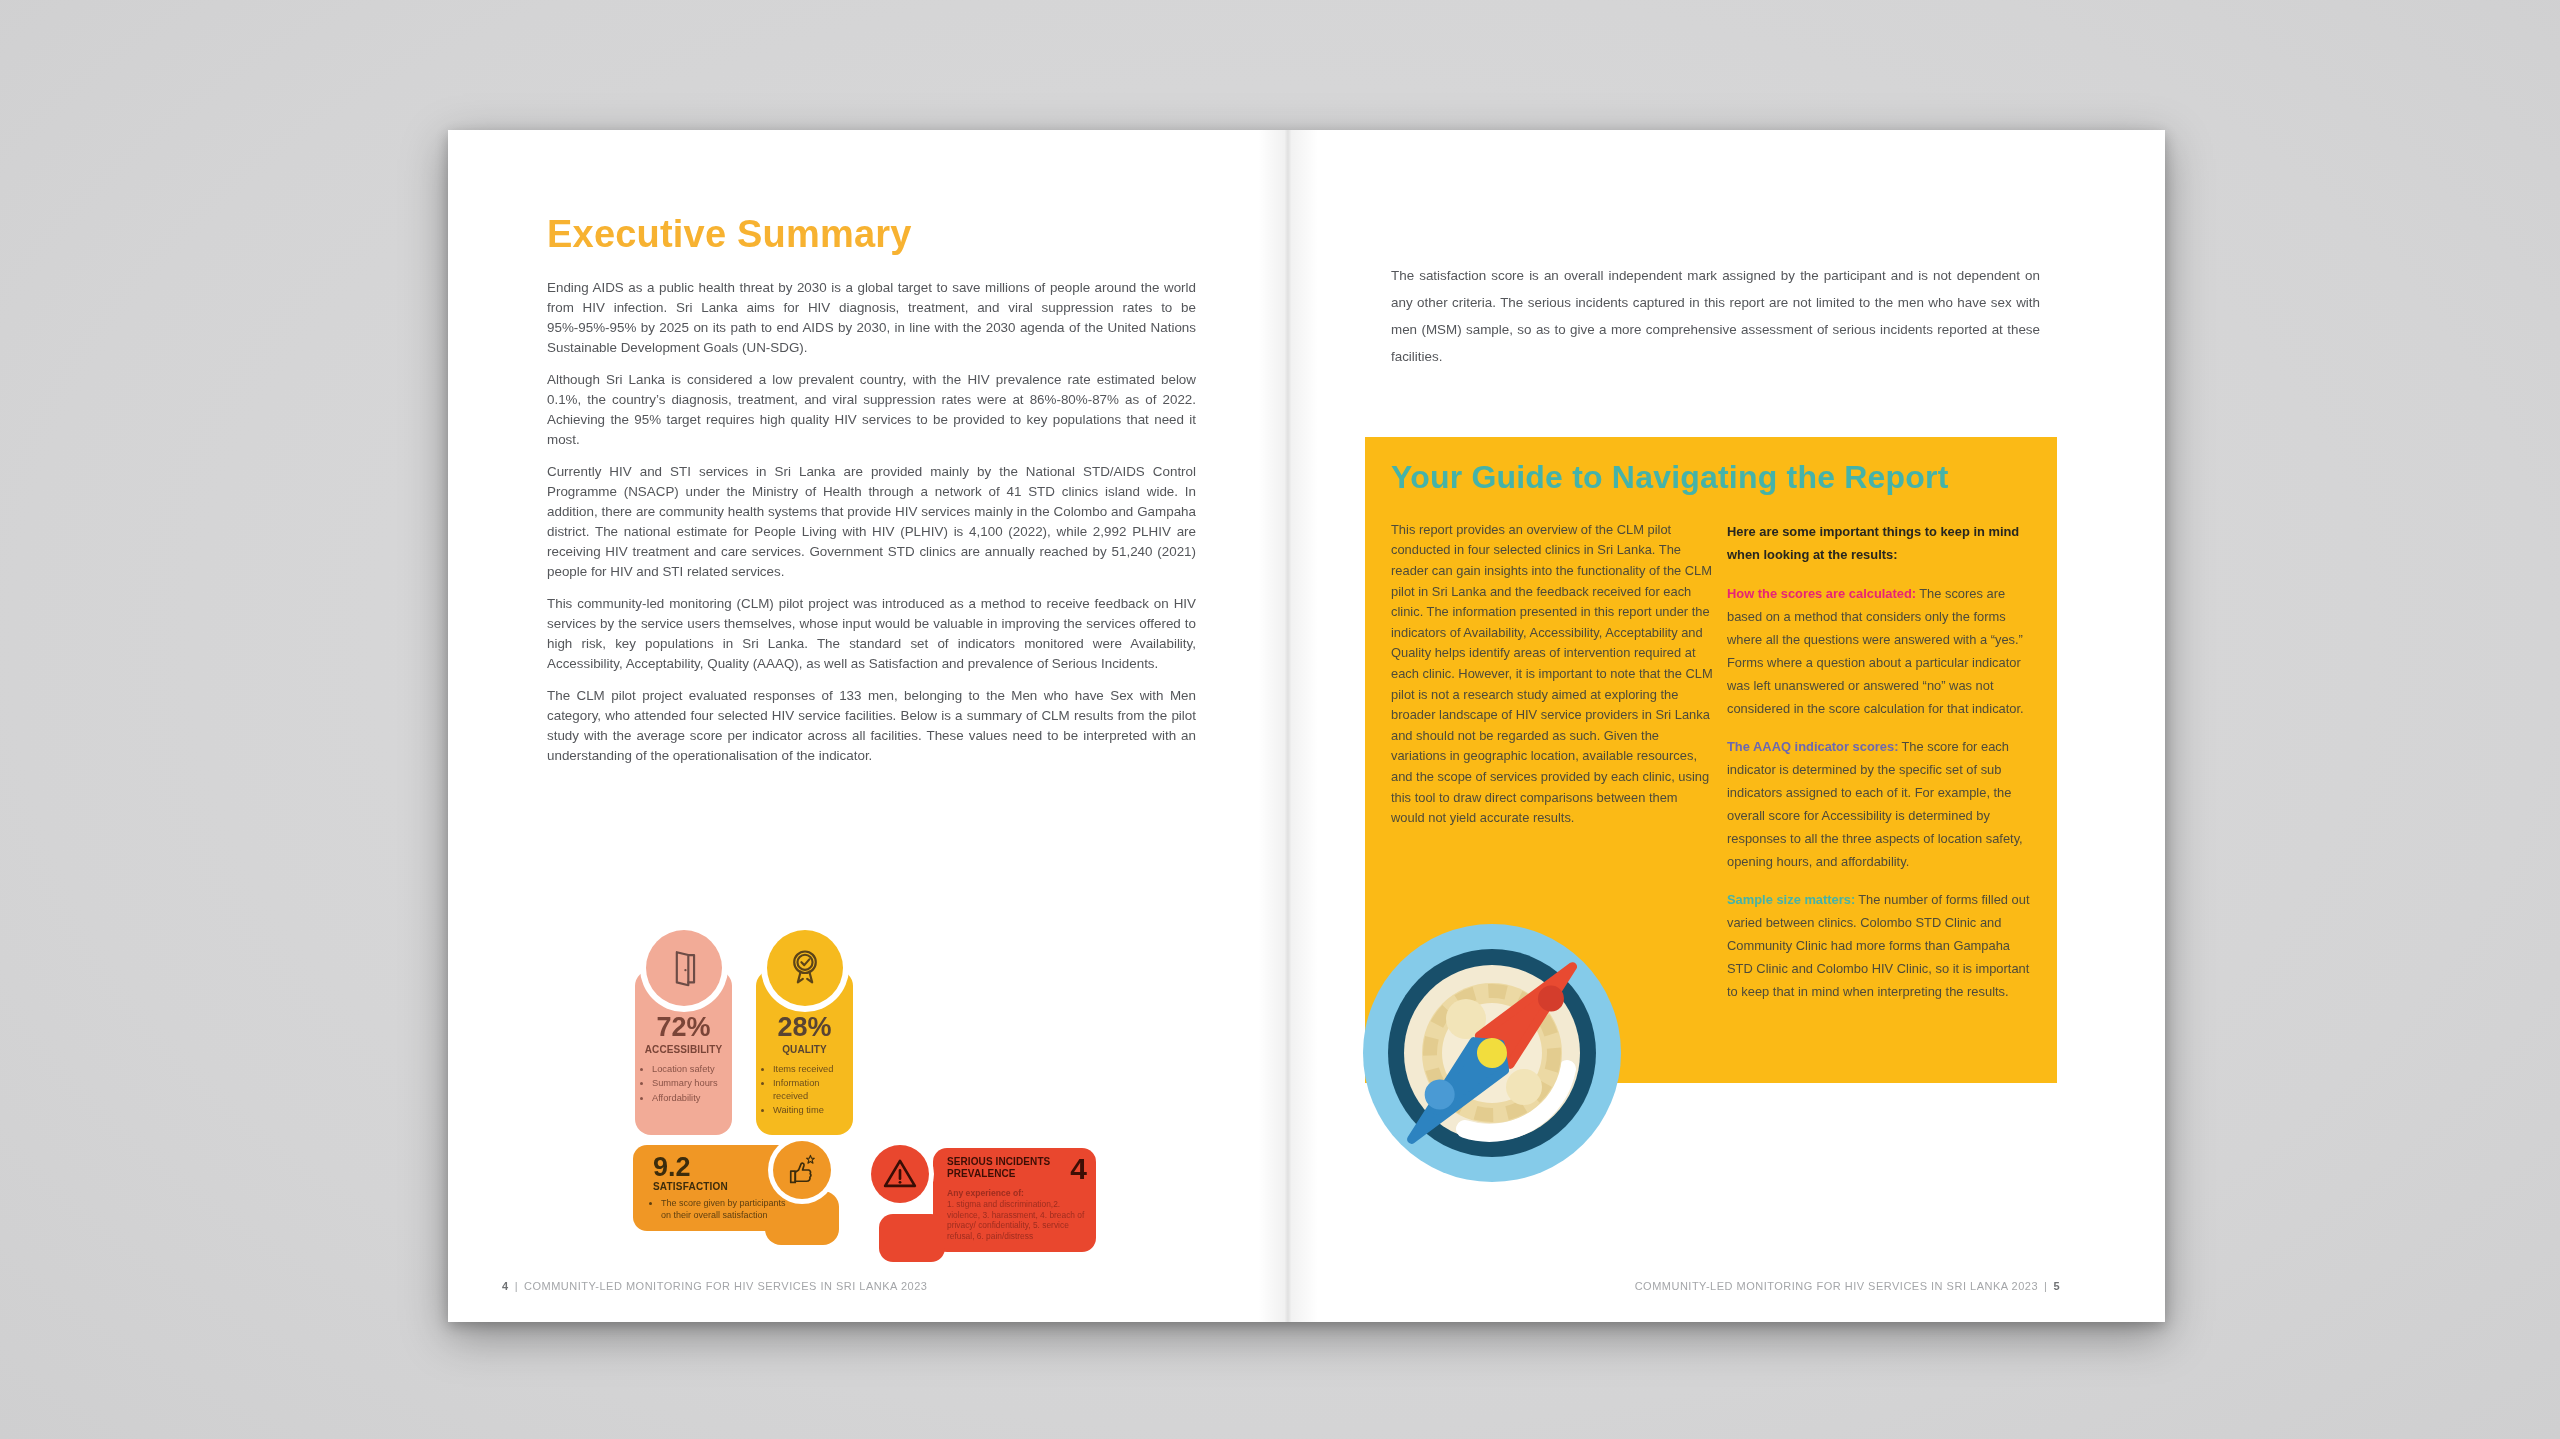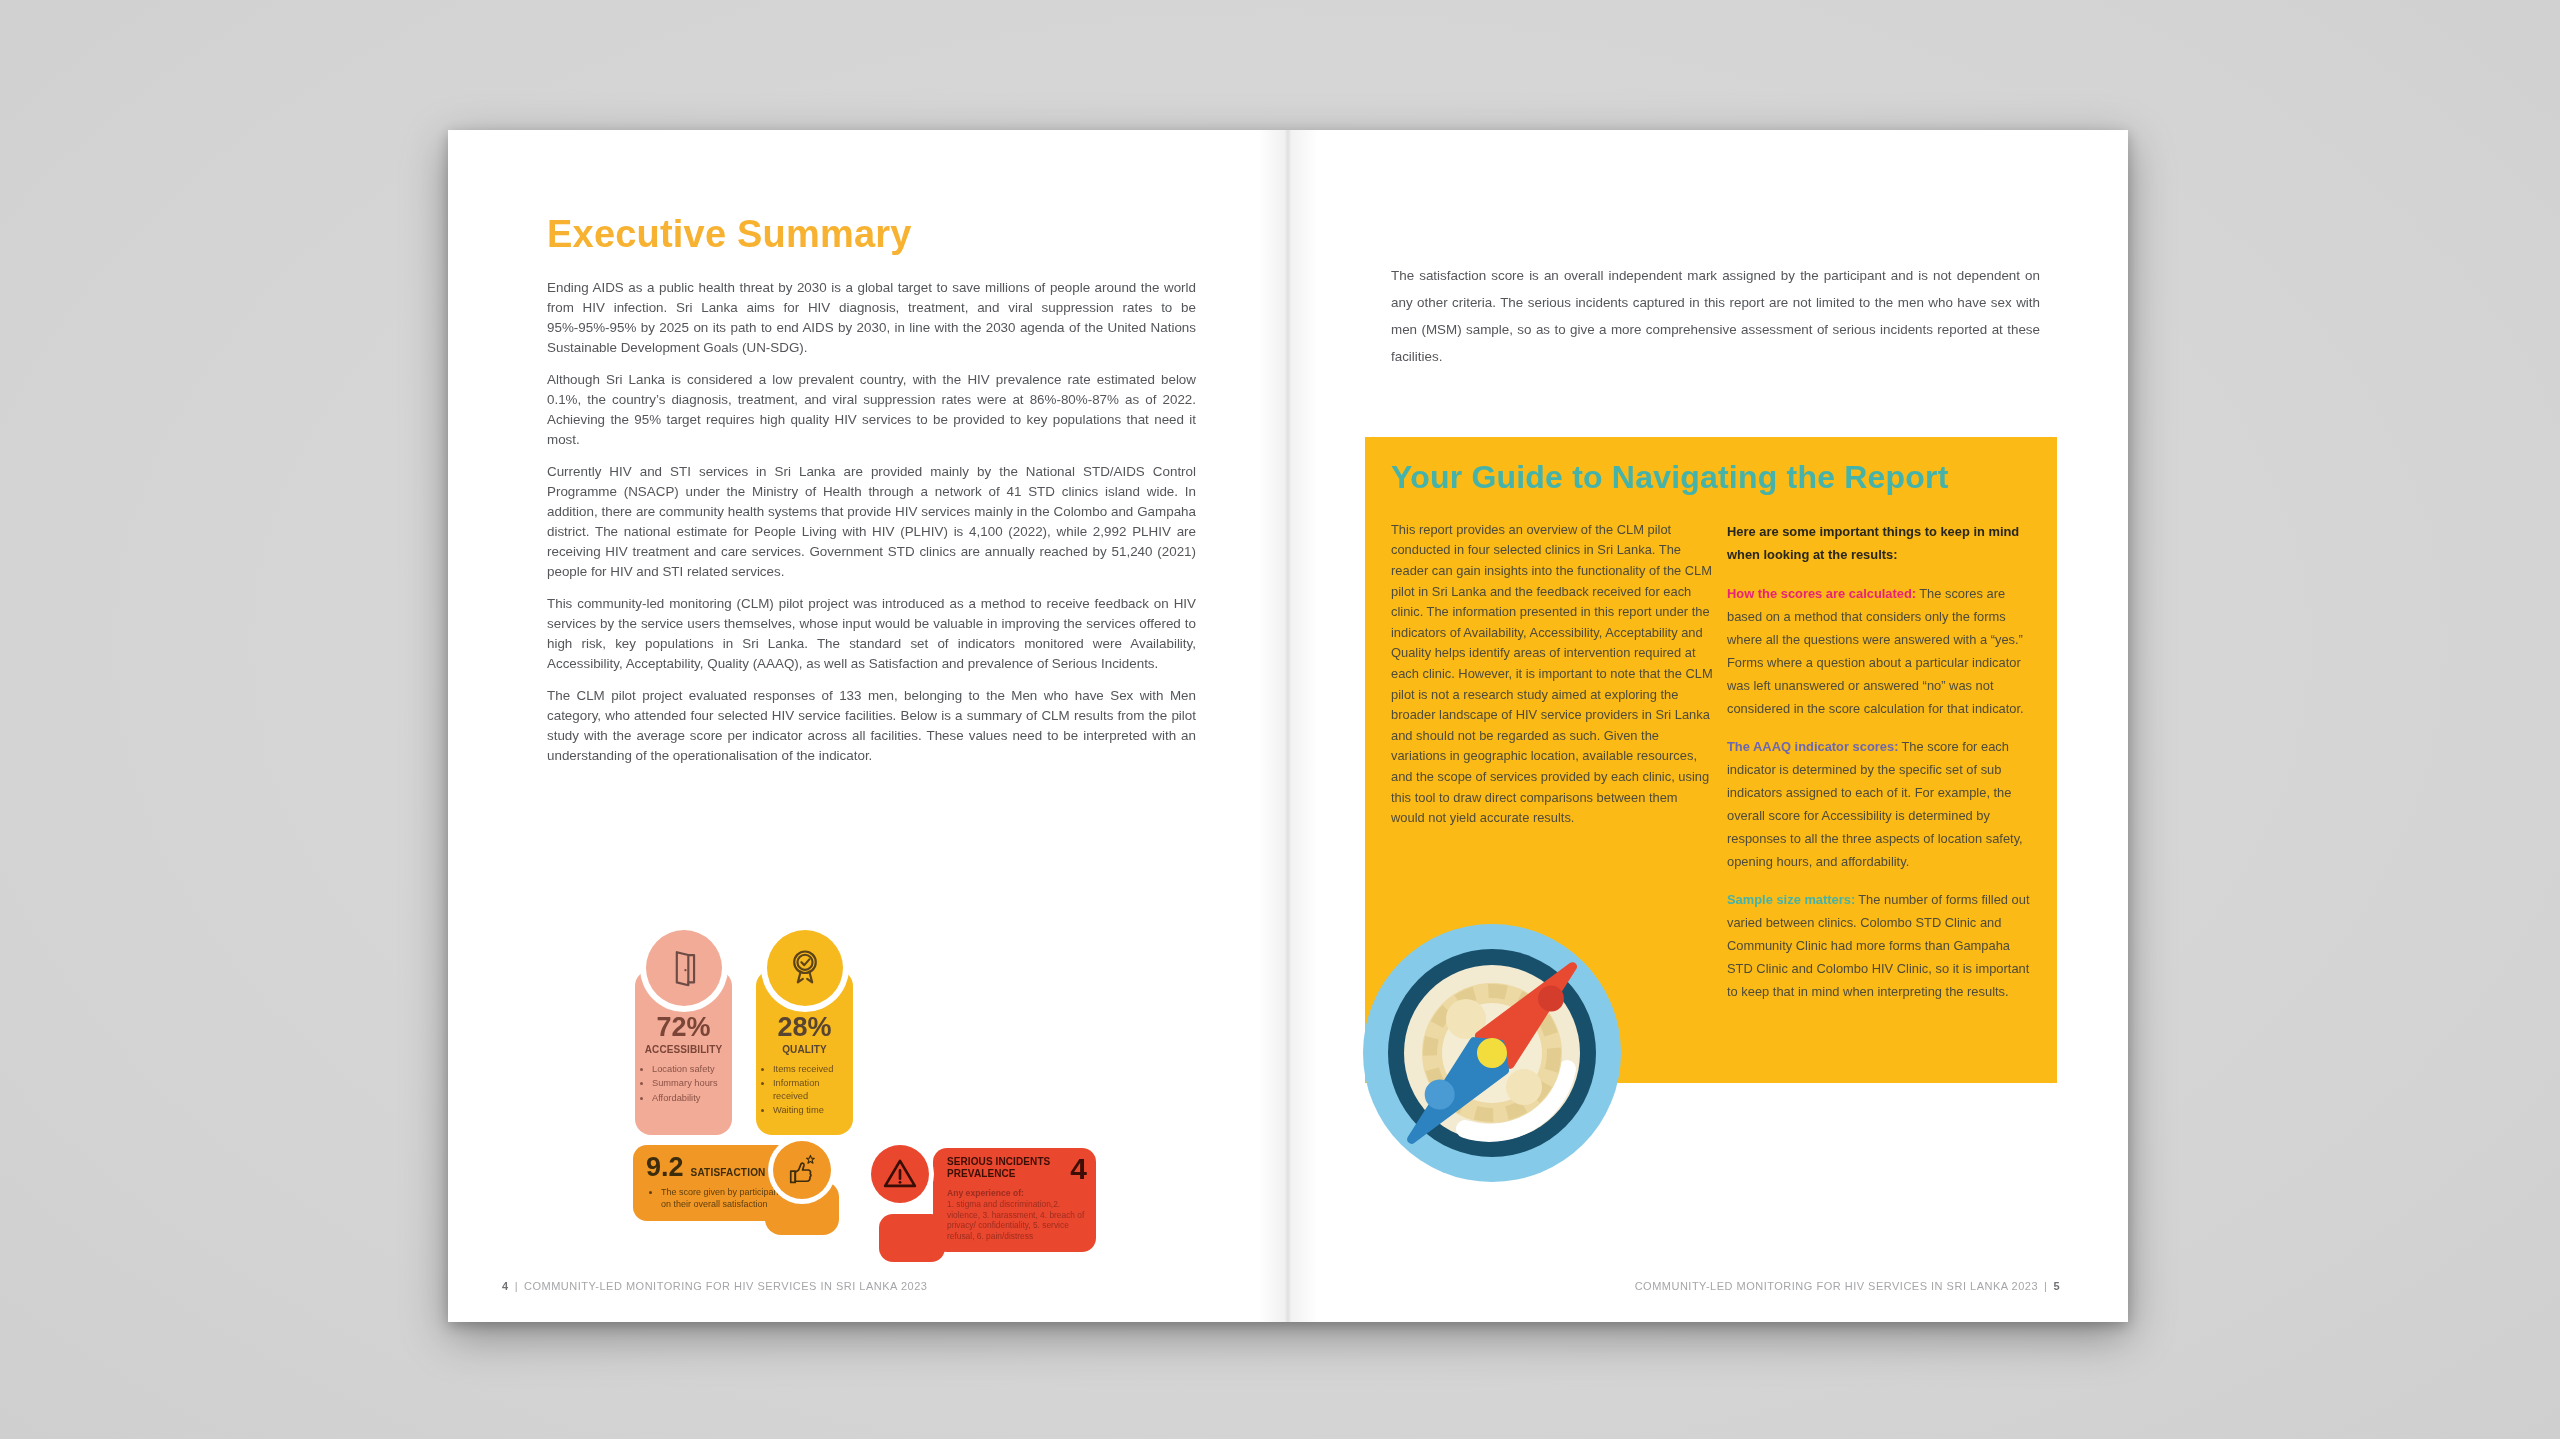--- a/index.html
+++ b/index.html
@@ -1,20 +1,20 @@
 <!DOCTYPE html>
 <html><head>
 <meta charset="utf-8">
 <style>
   html,body{margin:0;padding:0;}
   body{font-family:"Liberation Sans",sans-serif;}
   .stage{position:relative;width:2560px;height:1439px;overflow:hidden;
          background:radial-gradient(ellipse at 50% 45%,#dbdbdc 0%,#d4d4d5 70%,#cfcfd0 100%);}
   .spread{position:absolute;left:448px;top:130px;width:1680px;height:1192px;background:#ffffff;
-          box-shadow:0 14px 42px rgba(0,0,0,.34),0 4px 12px rgba(0,0,0,.22);}
+          box-shadow:0 14px 42px rgba(0,0,0,.34),0 4px 12px rgba(0,0,0,.22);padding-left:37px;}
   .page{position:absolute;top:0;height:100%;width:840px;background:#fff;box-sizing:border-box;}
   .page.left{left:0;padding:84px 92px 0 99px;}
   .page.right{left:840px;padding:132px 88px 0 103px;}
   .fold{position:absolute;left:810px;top:0;width:60px;height:100%;pointer-events:none;
         background:linear-gradient(90deg,rgba(0,0,0,0) 0%,rgba(0,0,0,.055) 44%,rgba(0,0,0,.12) 50%,rgba(0,0,0,.05) 56%,rgba(0,0,0,0) 100%);}
   .exec-title{font-size:38px;font-weight:800;color:#f7b231;letter-spacing:.2px;margin:0 0 22px 0;line-height:1.1;}
   .body-p{font-size:13.4px;line-height:20px;color:#54565a;text-align:justify;margin:0 0 12px 0;}
   .page.right .intro{line-height:27px;margin:0;}
   
   .infographic{position:absolute;left:99px;top:798px;width:649px;height:340px;}
@@ -27,21 +27,21 @@
   .card-label{font-size:10px;font-weight:700;text-align:center;color:var(--num);letter-spacing:.1px;margin-top:3px;}
   .card-bullets{margin:8px 2px 0 0;padding-left:17px;font-size:9.3px;line-height:1.32;color:var(--txt);text-align:left;}
   .card-bullets li{margin-bottom:2px;}
   .c-lime  {--bg:#c9d42d;--num:#474335;--txt:#5c5a27;--icon:#4c4b33;}
   .c-salmon{--bg:#f2ab97;--num:#7b4538;--txt:#8a5347;--icon:#6d4c46;}
   .c-orange{--bg:#e87b27;--num:#5e2d11;--txt:#7c3b14;--icon:#5e2f15;}
   .c-amber {--bg:#f6ba1e;--num:#584433;--txt:#6d4e1c;--icon:#5c4418;}
   .sat-card{position:absolute;left:86px;top:217px;width:184px;min-height:76px;border-radius:14px;background:#f09725;
             box-sizing:border-box;padding:9px 48px 10px 13px;}
   .sat-tab{position:absolute;right:-22px;bottom:-14px;width:74px;height:54px;border-radius:16px;background:#f09725;z-index:0;}
-  .sat-head{position:relative;z-index:1;display:flex;align-items:baseline;}
+  .sat-head{position:relative;z-index:1;display:flex;align-items:baseline;flex-direction:column;}
   .sat-value{font-size:27px;font-weight:800;color:#3c2c0c;line-height:1;}
   .sat-label{font-size:10px;font-weight:700;color:#3c2c0c;margin-left:7px;letter-spacing:.2px;}
   .sat-bullets{position:relative;z-index:1;margin:6px 0 0 0;padding-left:15px;font-size:9px;line-height:1.3;color:#5e3f10;width:142px;box-sizing:border-box;}
   .sat-circle{position:absolute;right:-14px;top:-4px;width:58px;height:58px;border-radius:50%;background:#f09725;
               box-shadow:0 0 0 5px #fff;display:flex;align-items:center;justify-content:center;color:#3c2c0c;z-index:2;}
   .sat-circle svg{width:36px;height:36px;}
   .serious-card{position:absolute;left:386px;top:220px;width:163px;border-radius:14px;background:#e9472e;
                 box-sizing:border-box;padding:8px 10px 10px 14px;}
   .serious-tab{position:absolute;left:-54px;bottom:-10px;width:66px;height:48px;border-radius:14px;background:#e9472e;z-index:0;}
   .serious-circle{position:absolute;left:-62px;top:-3px;width:58px;height:58px;border-radius:50%;background:#e9472e;

